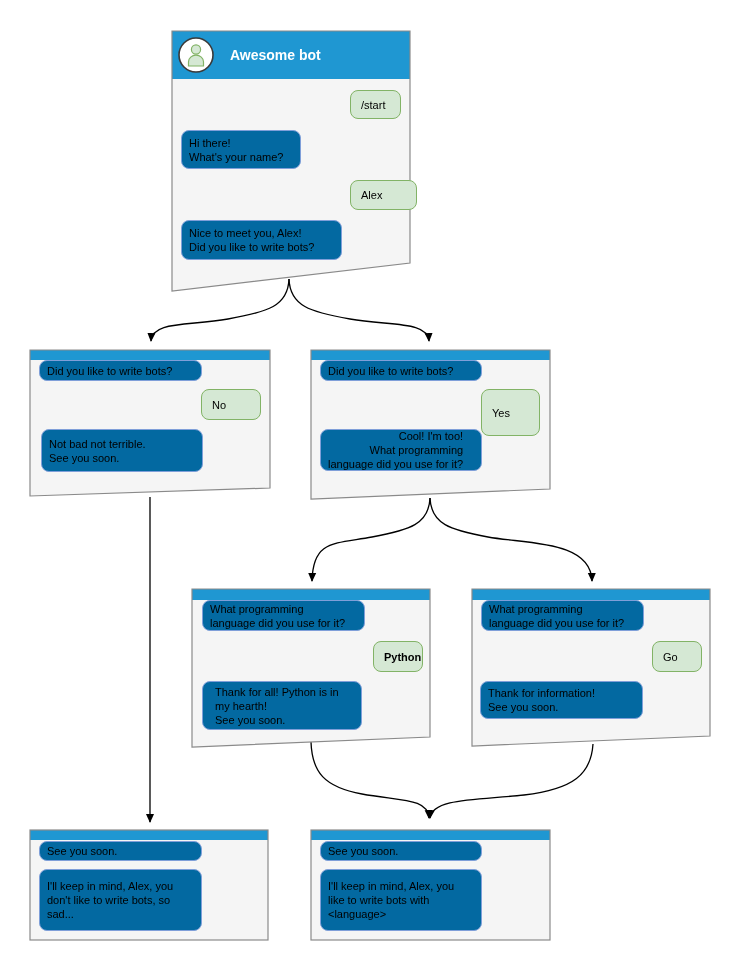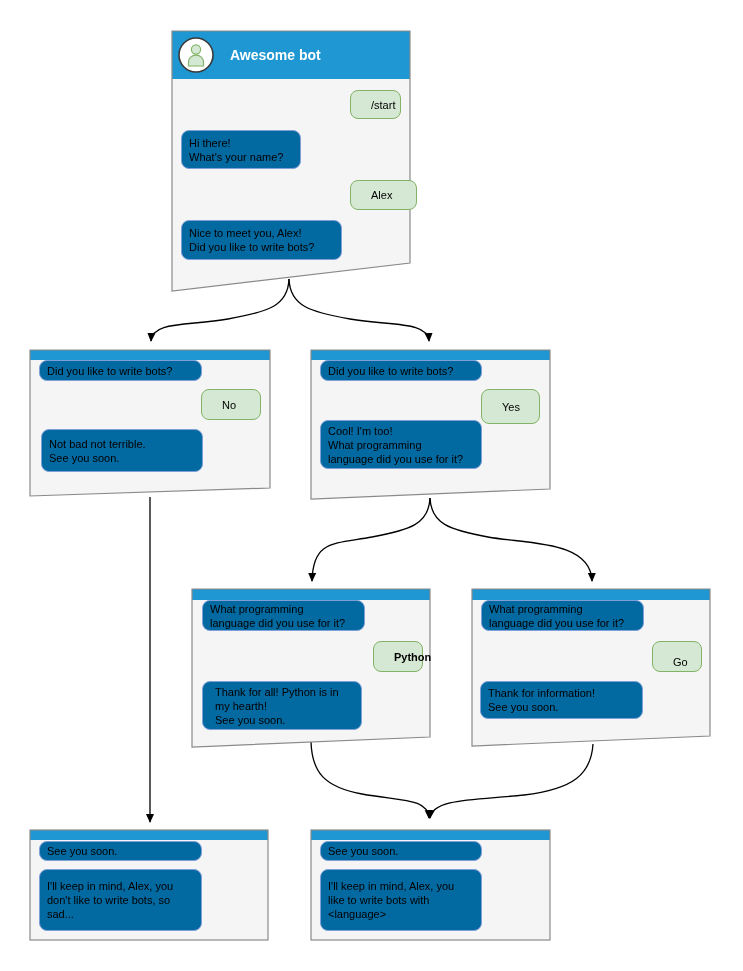--- a/index.html
+++ b/index.html
@@ -2,21 +2,21 @@
 <html><head>
 <meta charset="utf-8">
 <style>
   html,body{margin:0;padding:0;background:#fff;}
   #canvas{position:relative;width:743px;height:971px;background:#ffffff;overflow:hidden;
           font-family:"Liberation Sans",sans-serif;}
   #shapes{position:absolute;left:0;top:0;z-index:0;}
   .bubble{position:absolute;box-sizing:border-box;border-radius:8px;display:flex;align-items:center;
           font-size:11px;line-height:14px;color:#000;padding:2px 7px;z-index:2;}
   .bot-bubble{background:#0369a1;border:1px solid #7f9fd9;}
-  .user-bubble{background:#d5e8d4;border:1px solid #82b366;padding-left:20px;}
+  .user-bubble{background:#d5e8d4;border:1px solid #82b366;padding-left:10px;}
   .msg{white-space:pre-line;}
   .win-title{position:absolute;color:#ffffff;font-size:14px;font-weight:bold;z-index:2;}
 </style>
 </head>
 <body>
 
 <div id="canvas">
 
   <svg id="shapes" width="743" height="971" viewBox="0 0 743 971">
     <defs>
@@ -95,24 +95,24 @@
     <span class="msg">No</span>
   </div>
   <div class="bubble bot-bubble" style="left:41px;top:429px;width:162px;height:43px;">
     <span class="msg">Not bad not terrible.
 See you soon.</span>
   </div>
 
   <div class="bubble bot-bubble" style="left:320px;top:360px;width:162px;height:21px;">
     <span class="msg">Did you like to write bots?</span>
   </div>
-  <div class="bubble user-bubble" style="left:481px;top:389px;width:59px;height:35px;">
+  <div class="bubble user-bubble" style="left:481px;top:389px;width:59px;height:47px;">
     <span class="msg">Yes</span>
   </div>
-  <div class="bubble bot-bubble" style="left:320px;top:420px;width:162px;height:49px;">
+  <div class="bubble bot-bubble" style="left:320px;top:429px;width:162px;height:42px;text-align:right;">
     <span class="msg">Cool! I'm too!
 What programming
 language did you use for it?</span>
   </div>
 
   <div class="bubble bot-bubble" style="left:202px;top:600px;width:163px;height:31px;">
     <span class="msg">What programming
 language did you use for it?</span>
   </div>
   <div class="bubble user-bubble" style="left:373px;top:641px;width:50px;height:31px;font-weight:bold;">
@@ -121,21 +121,21 @@
   <div class="bubble bot-bubble" style="left:202px;top:681px;width:160px;height:49px;padding-left:12px;">
     <span class="msg">Thank for all! Python is in
 my hearth!
 See you soon.</span>
   </div>
 
   <div class="bubble bot-bubble" style="left:481px;top:600px;width:163px;height:31px;">
     <span class="msg">What programming
 language did you use for it?</span>
   </div>
-  <div class="bubble user-bubble" style="left:652px;top:641px;width:50px;height:31px;align-items:flex-end;">
+  <div class="bubble user-bubble" style="left:652px;top:641px;width:50px;height:31px;">
     <span class="msg">Go</span>
   </div>
   <div class="bubble bot-bubble" style="left:480px;top:681px;width:163px;height:38px;">
     <span class="msg">Thank for information!
 See you soon.</span>
   </div>
 
   <div class="bubble bot-bubble" style="left:39px;top:841px;width:163px;height:20px;">
     <span class="msg">See you soon.</span>
   </div>

